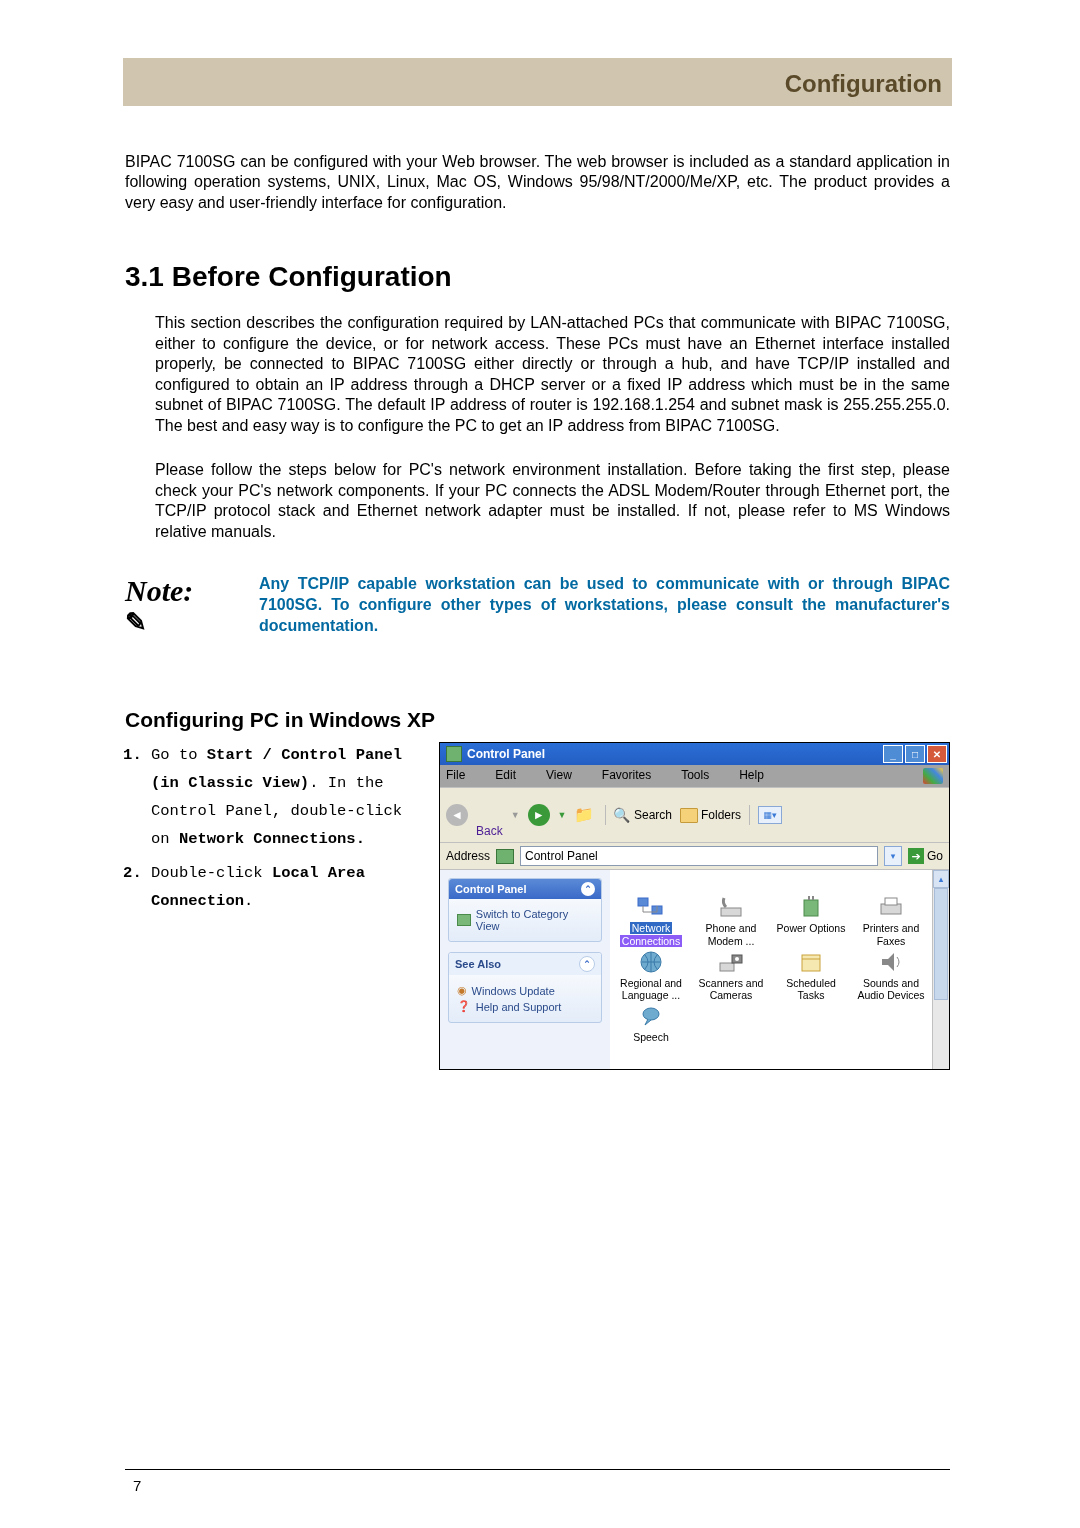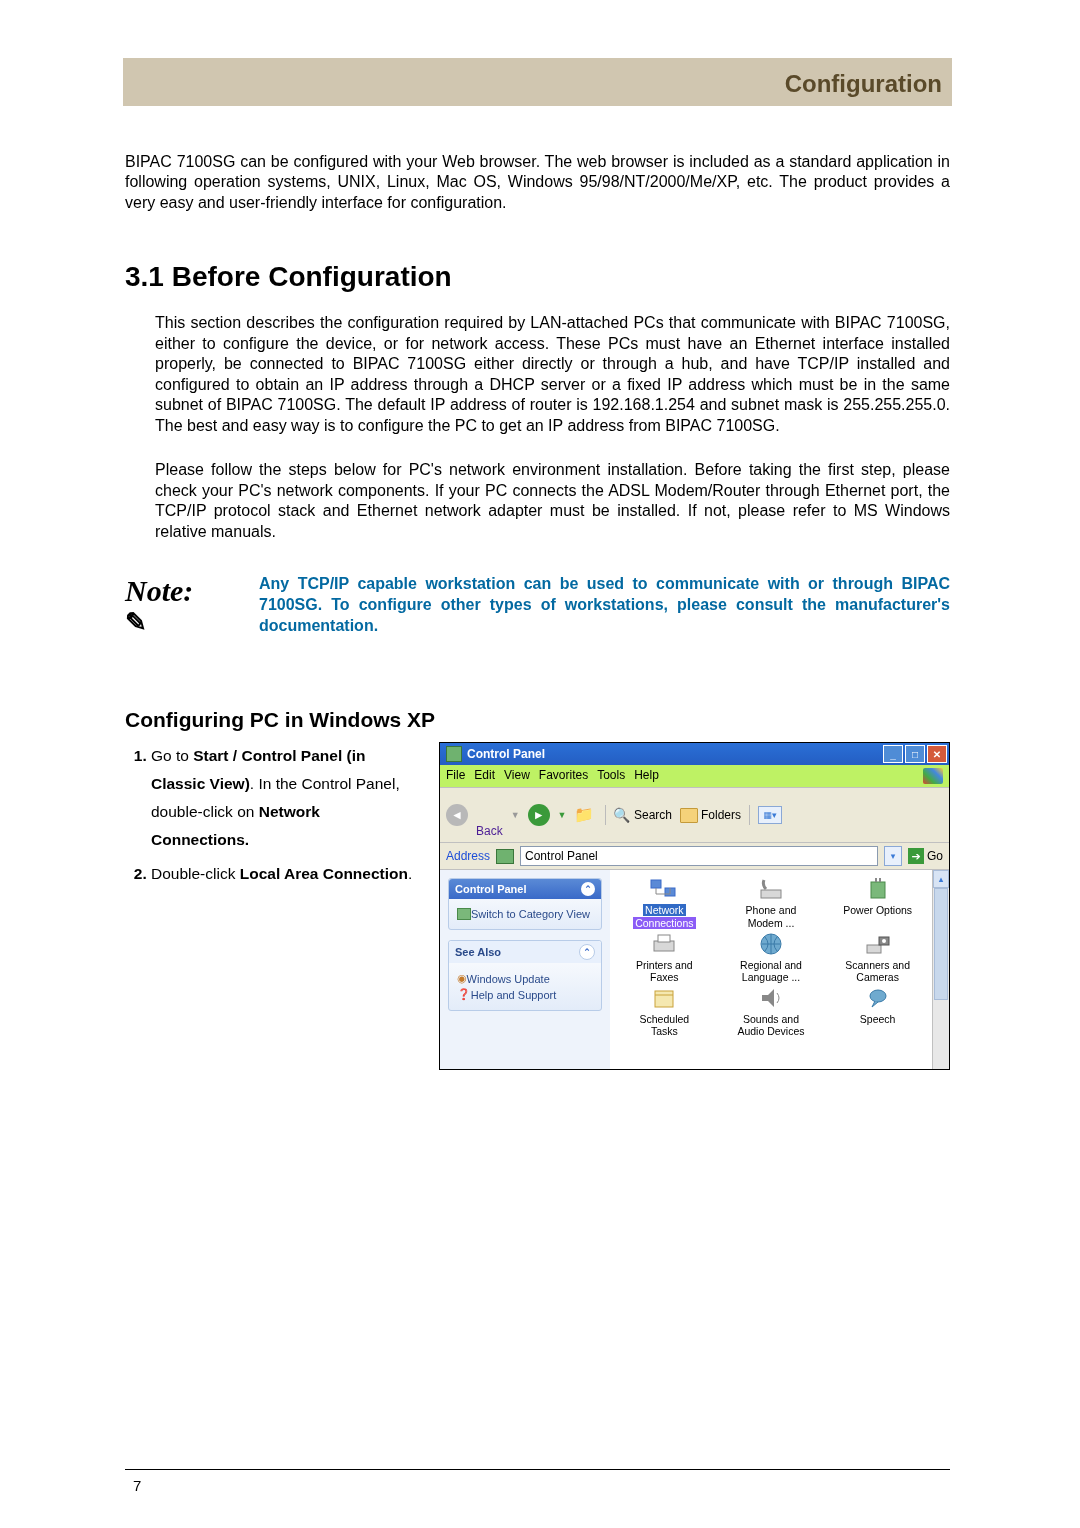--- a/index.html
+++ b/index.html
@@ -90,20 +90,21 @@
   }
   .steps-area {
     display: flex;
     margin-top: 10px;
     gap: 24px;
   }
   .steps-left {
     flex: 0 0 290px;
     font-size: 15.5px;
     line-height: 1.8;
+    font-family: Liberation Mono, monospace;
   }
   .steps-left ol {
     margin: 0;
     padding-left: 26px;
   }
   .steps-left li {
     font-weight: bold;
     margin-bottom: 6px;
   }
   .steps-left li span.nw { font-weight: normal; }
@@ -126,21 +127,21 @@
     padding: 0 2px 0 6px;
     font-weight: bold;
     font-size: 12px;
   }
   .titlebar .wicon {
     width: 14px; height: 14px; background: #6fb26f; border:1px solid #3a763a; margin-right:5px;
   }
   .titlebar .spacer { flex:1; }
   .winbtn { width:18px; height:16px; background:#4f8cd6; border:1px solid #fff; margin-left:2px; display:flex; align-items:center; justify-content:center; color:#fff; font-size:10px; font-weight:bold;}
   .winbtn.close { background:#d45a3b; }
-  .menubar { background:#bef264; padding:3px 6px; display:flex; gap:9px; border-bottom:1px solid #c0c0c0; font-size:12px;}
+  .menubar { background:#a3a3a3; padding:3px 6px; display:flex; gap:30px; border-bottom:1px solid #c0c0c0; font-size:12px;}
   .menubar .flag { margin-left:auto; width:20px; height:16px; background:linear-gradient(45deg,#d43,#4a4,#48d,#fc3); border-radius:2px;}
   .toolbar { background:#ece9d8; padding:4px 6px; display:flex; align-items:center; gap:8px; border-bottom:1px solid #c0c0c0;}
   .navbtn { width:22px; height:22px; border-radius:50%; display:flex; align-items:center; justify-content:center; color:#fff; font-size:12px;}
   .navbtn.back { background:#b8b8b8; }
   .navbtn.fwd { background:#3a9a3a; }
   .up-icon { width:22px; height:20px; color:#c9a23a; font-size:16px;}
   .tool-item { display:flex; align-items:center; gap:3px; }
   .mag { color:#3a7ad6; font-size:14px;}
   .fld { width:16px; height:13px; background:#f5d27a; border:1px solid #c49a3a; border-radius:1px; display:inline-block;}
   .viewbtn { width:22px; height:16px; border:1px solid #8aa8d6; background:#e8f0fc; display:flex; align-items:center; justify-content:center; color:#3a7ad6; font-size:9px;}
@@ -149,25 +150,25 @@
   .addressbar .addr-field { flex:1; background:#fff; border:1px solid #8a9ab0; height:18px; padding:0 4px; display:flex; align-items:center; font-size:12px;}
   .addressbar .drop { width:16px; height:18px; background:#e8f0fc; border:1px solid #8aa8d6; display:flex; align-items:center; justify-content:center; color:#3a7ad6; font-size:9px;}
   .gobtn { display:flex; align-items:center; gap:3px; }
   .goarrow { width:16px; height:16px; background:#3a9a3a; color:#fff; display:flex; align-items:center; justify-content:center; font-size:11px;}
   .body-area { display:flex; height: calc(100% - 94px); }
   .left-pane { width:170px; background:#eef3fb; padding:8px; box-sizing:border-box; }
   .task-box { background:linear-gradient(#fff,#e3ecf9); border:1px solid #b8cce8; border-radius:3px; margin-bottom:10px; }
   .task-title { background:linear-gradient(#5a8ad6,#3a6ac8); color:#fff; padding:3px 6px; font-weight:bold; border-radius:3px 3px 0 0; display:flex; justify-content:space-between; align-items:center; font-size:11px;}
   .task-title .chev { background:#fff; color:#3a6ac8; width:14px; height:14px; border-radius:50%; display:flex; align-items:center; justify-content:center; font-size:9px;}
   .task-body { padding:6px 8px; font-size:11px; color:#2a4a8a;}
-  .task-body .item { display:flex; align-items:center; margin:3px 0;}
+  .task-body .item { display:flex; align-items:center; gap:5px; margin:3px 0;}
   .task-body .isq { width:12px; height:10px; background:#7ab87a; border:1px solid #4a8a4a;}
   .see-title { background:#e8f0fc; color:#2a4a8a; padding:3px 6px; font-weight:bold; display:flex; justify-content:space-between; align-items:center; font-size:11px; border-radius:3px 3px 0 0;}
   .see-title .chev { background:#fff; color:#3a6ac8; width:14px; height:14px; border-radius:50%; display:flex; align-items:center; justify-content:center; font-size:9px; border:1px solid #b8cce8;}
-  .icon-grid { flex:1; background:#fff; padding:6px 2px; display:grid; grid-template-columns:repeat(3,1fr); gap:2px 2px; align-content:start; position:relative;}
+  .icon-grid { flex:1; background:#fff; padding:24px 2px; display:grid; grid-template-columns:repeat(4,1fr); gap:2px 2px; align-content:start; position:relative;}
   .cp-item { text-align:center; font-size:10.5px; line-height:1.15; }
   .cp-item.selected .lbl { background:#316ac5; color:#fff; padding:0 2px;}
   .cp-item.selected .lbl2 { background:#8b5cf6; color:#fff; padding:0 2px;}
   .scroll-v { width:16px; background:#e8e8e8; border-left:1px solid #c0c0c0; position:relative;}
   .scroll-v .arrow { height:16px; background:#d8e4f4; border:1px solid #a8bcd8; display:flex; align-items:center; justify-content:center; font-size:9px; color:#3a7ad6;}
   .scroll-v .thumb { position:absolute; top:18px; left:1px; right:1px; height:110px; background:#c8d8ec; border:1px solid #a8bcd8;}
   .footer-line { position:absolute; bottom:58px; left:125px; right:130px; border-top:1.5px solid #000;}
   .pagenum { position:absolute; bottom:34px; left:133px; font-size:15px;}
   svg.cp-svg { display:block; margin:0 auto 2px; }
 </style>
@@ -239,21 +240,21 @@
             <span>Search</span>
           </span>
         <span class="tool-item">
             <span class="fld"></span>
             <span>Folders</span>
           </span>
         <span style="border-left:1px solid #bbb;height:20px;"></span>
         <span class="viewbtn">▦▾</span>
       </div>
       <div class="addressbar">
-        <span style="color:#1d4ed8;">Address</span>
+        <span style="color:#000000;">Address</span>
         <span class="fld2"></span>
         <span class="addr-field">
             <span>Control Panel</span>
           </span>
         <span class="drop">▾</span>
         <span class="gobtn">
             <span class="goarrow">➔</span>
             <span>Go</span>
           </span>
       </div>

